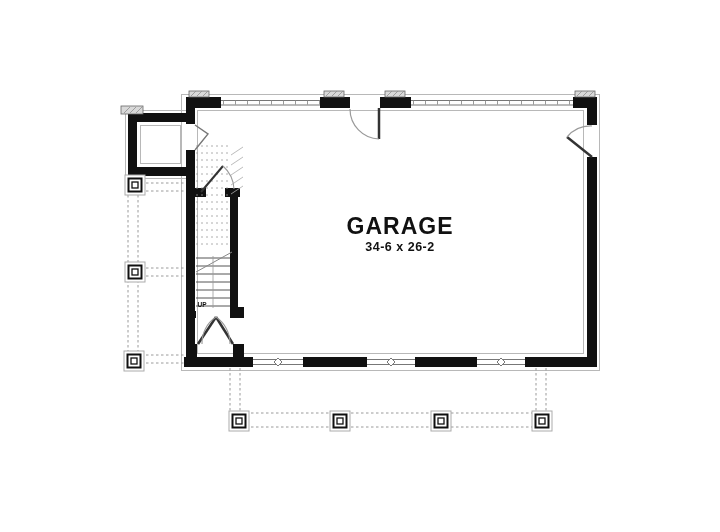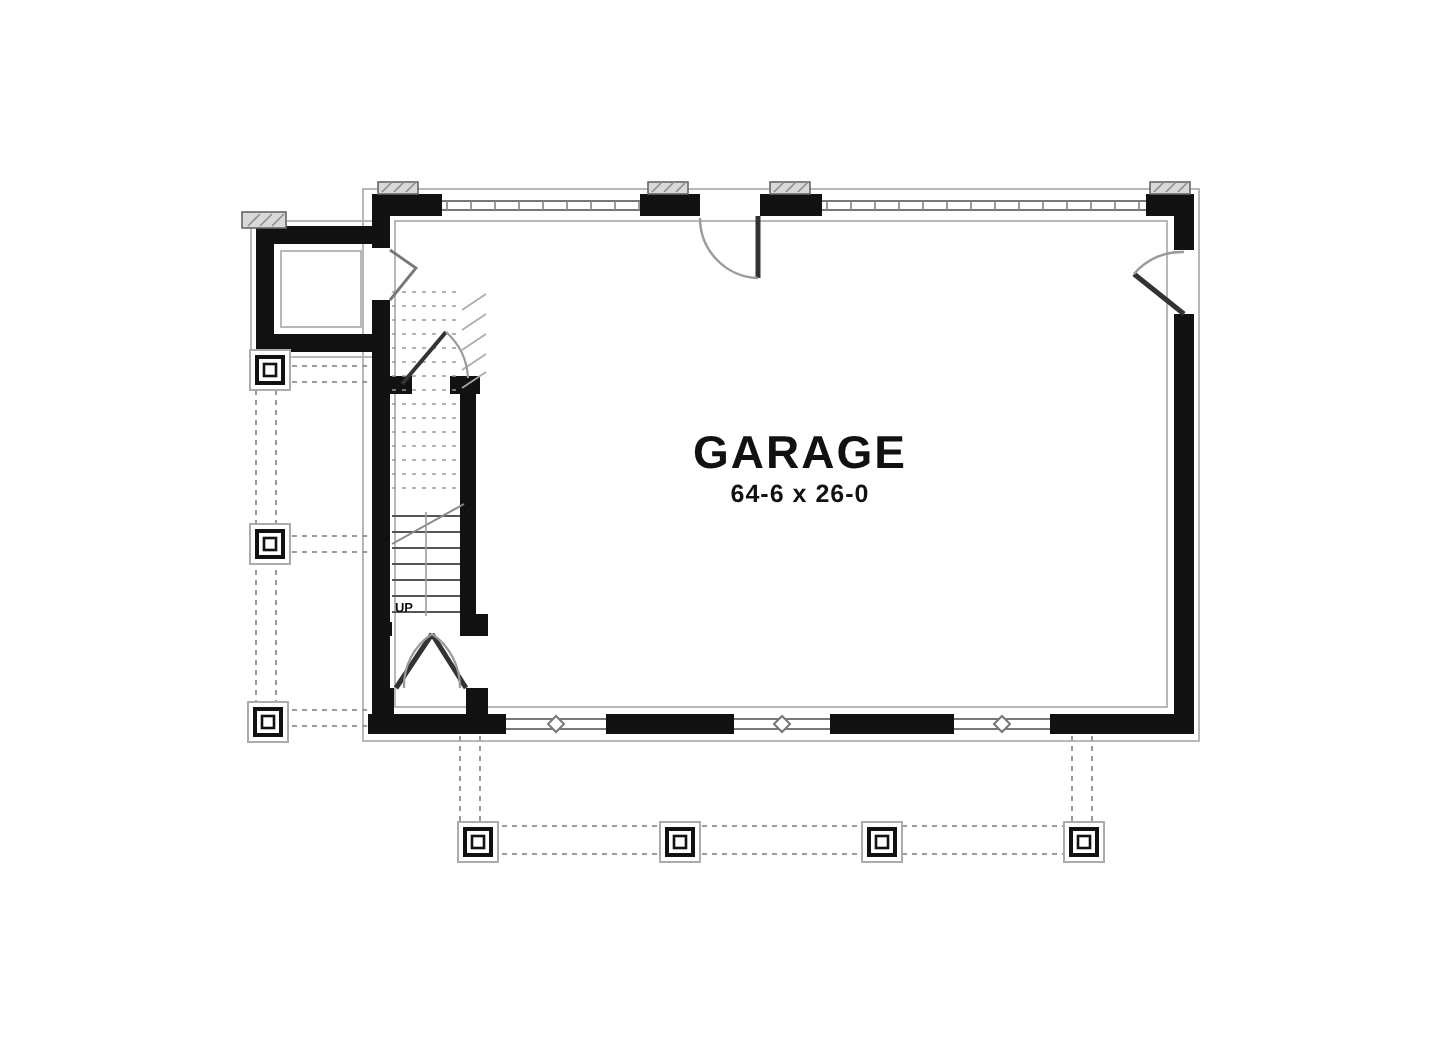--- a/index.html
+++ b/index.html
@@ -191,16 +191,16 @@
       </g>
       <g transform="translate(542,421)">
         <rect x="-10" y="-10" width="20" height="20" fill="#fff" stroke="#ababab" stroke-width="1"></rect>
         <rect x="-6.5" y="-6.5" width="13" height="13" fill="#fff" stroke="#111" stroke-width="2"></rect>
         <rect x="-3" y="-3" width="6" height="6" fill="#fff" stroke="#111" stroke-width="1.3"></rect>
       </g>
     </g>
   </svg>
 
   <div class="lbl lbl-garage">GARAGE</div>
-  <div class="lbl lbl-dims">64-6 x 26-0</div>
+  <div class="lbl lbl-dims">34-6 x 26-2</div>
   <div class="lbl lbl-up">UP</div>
 
 </div>
 
 </body></html>

